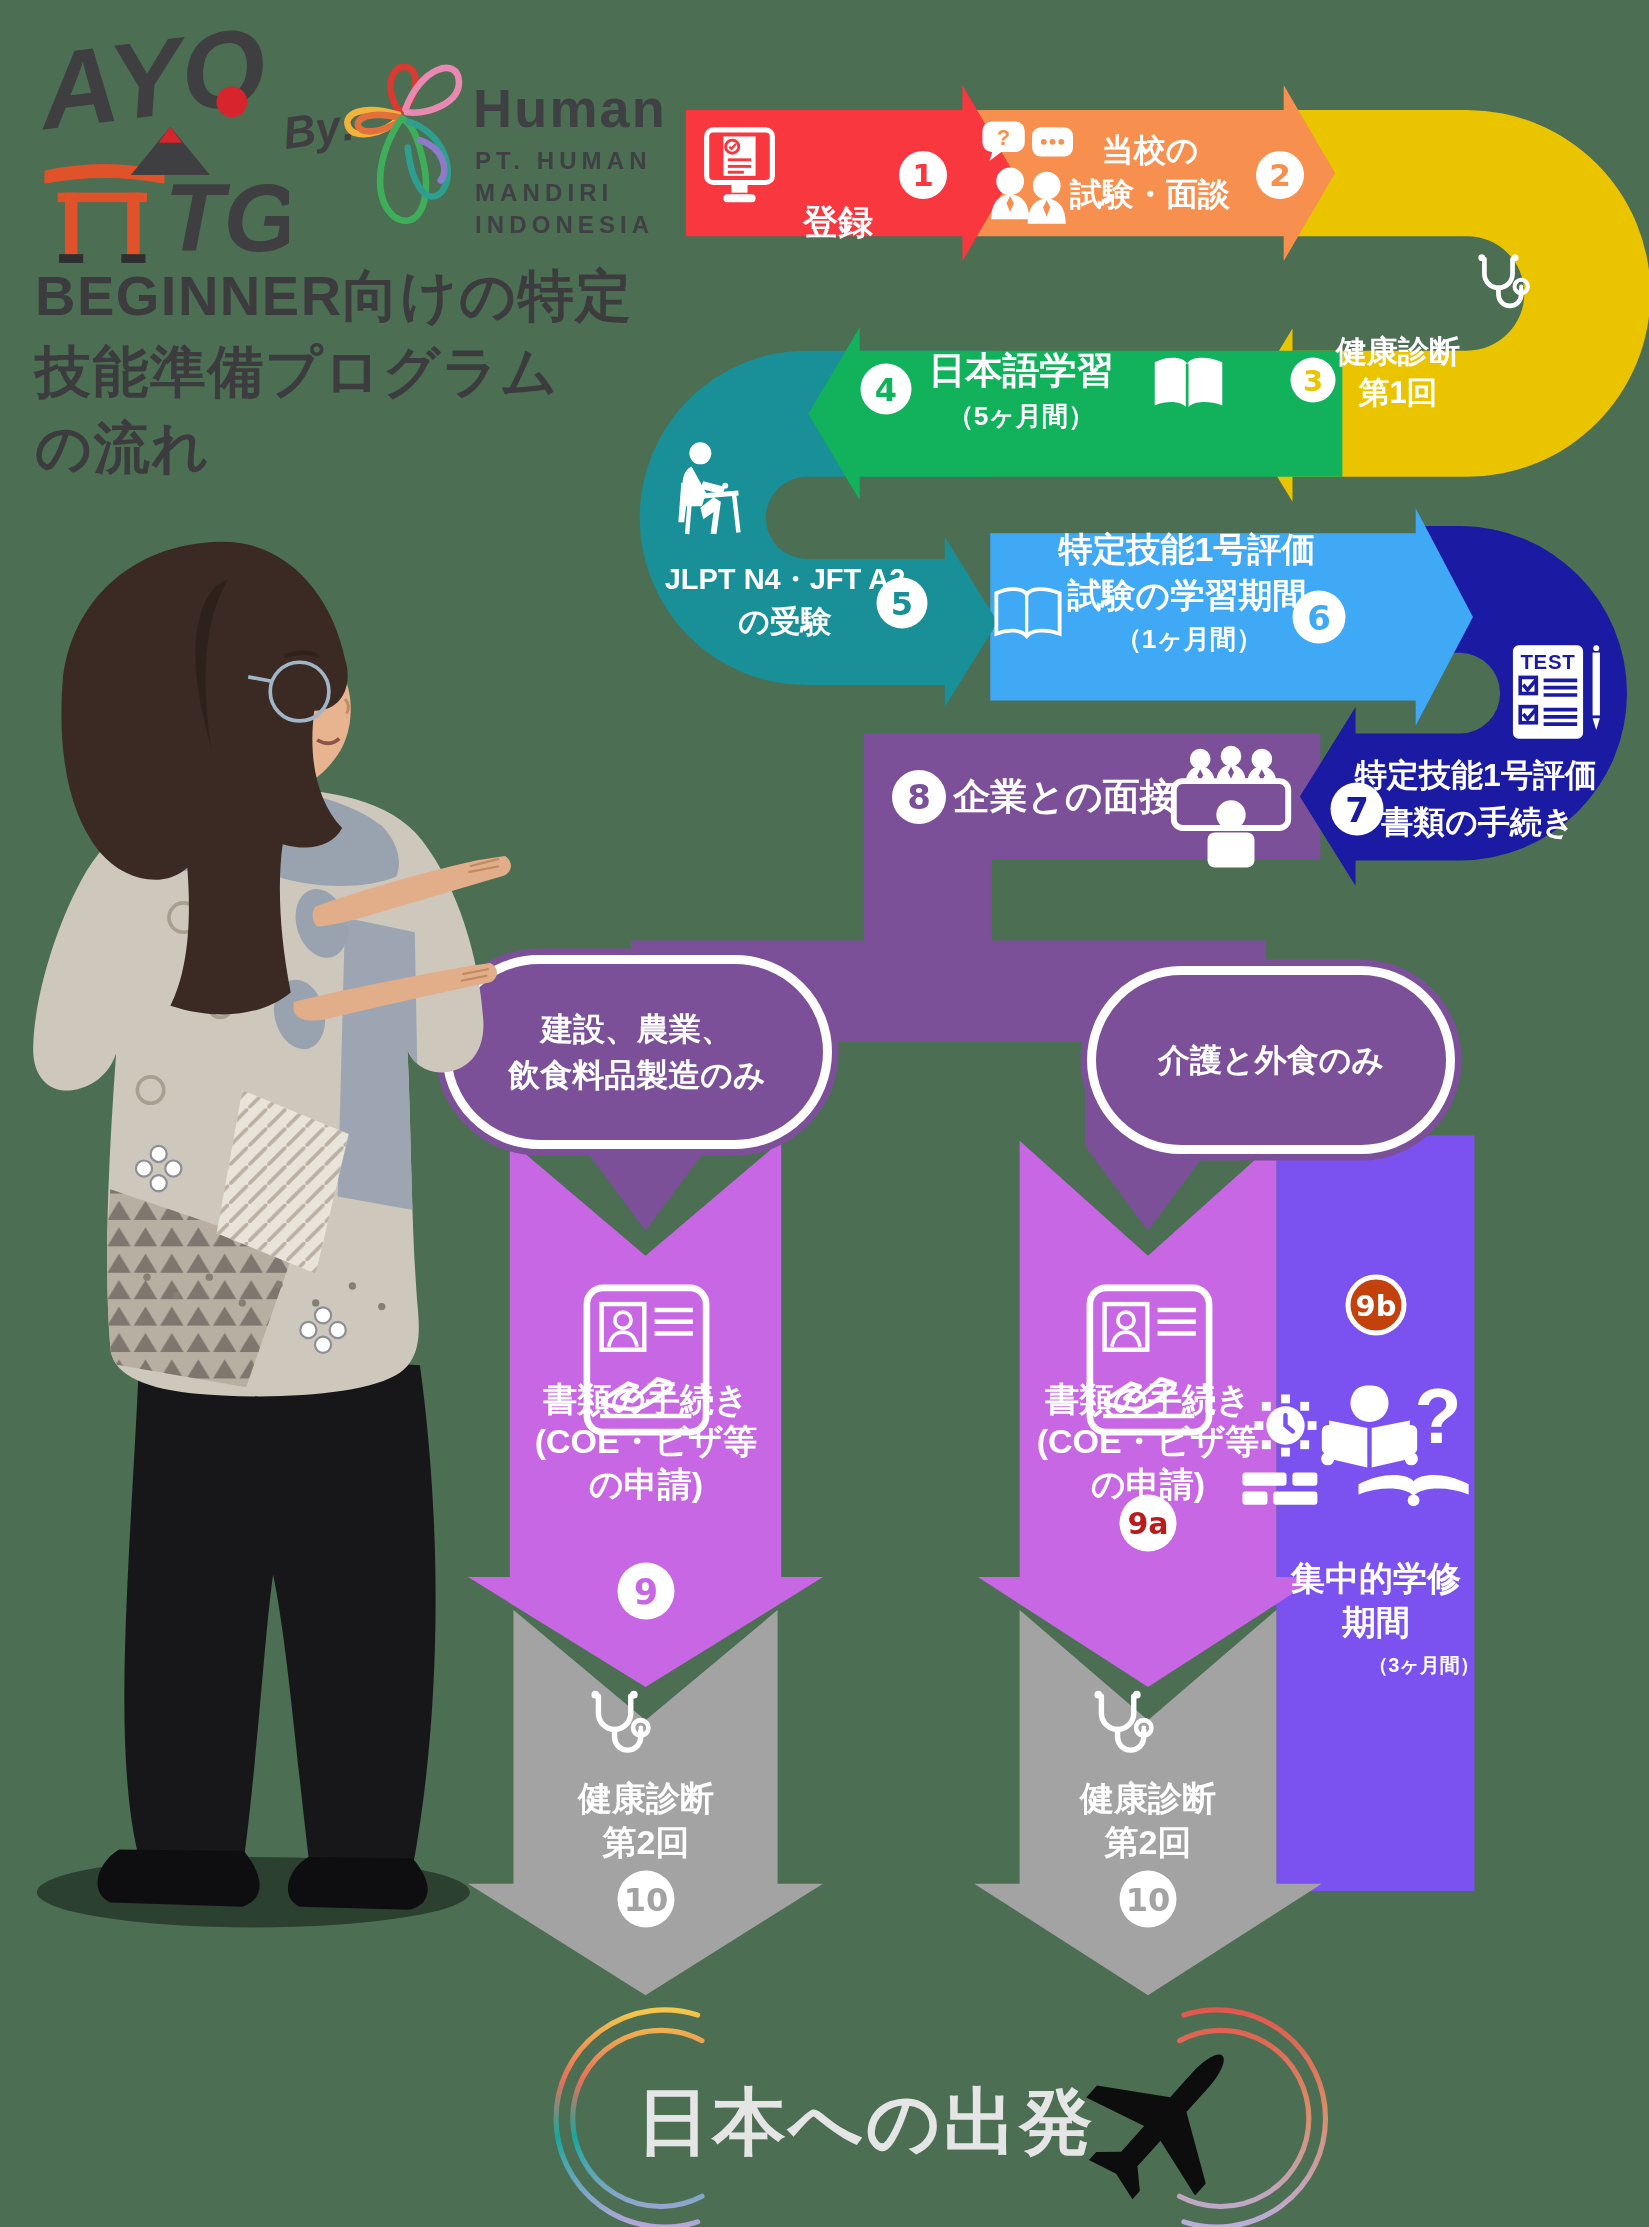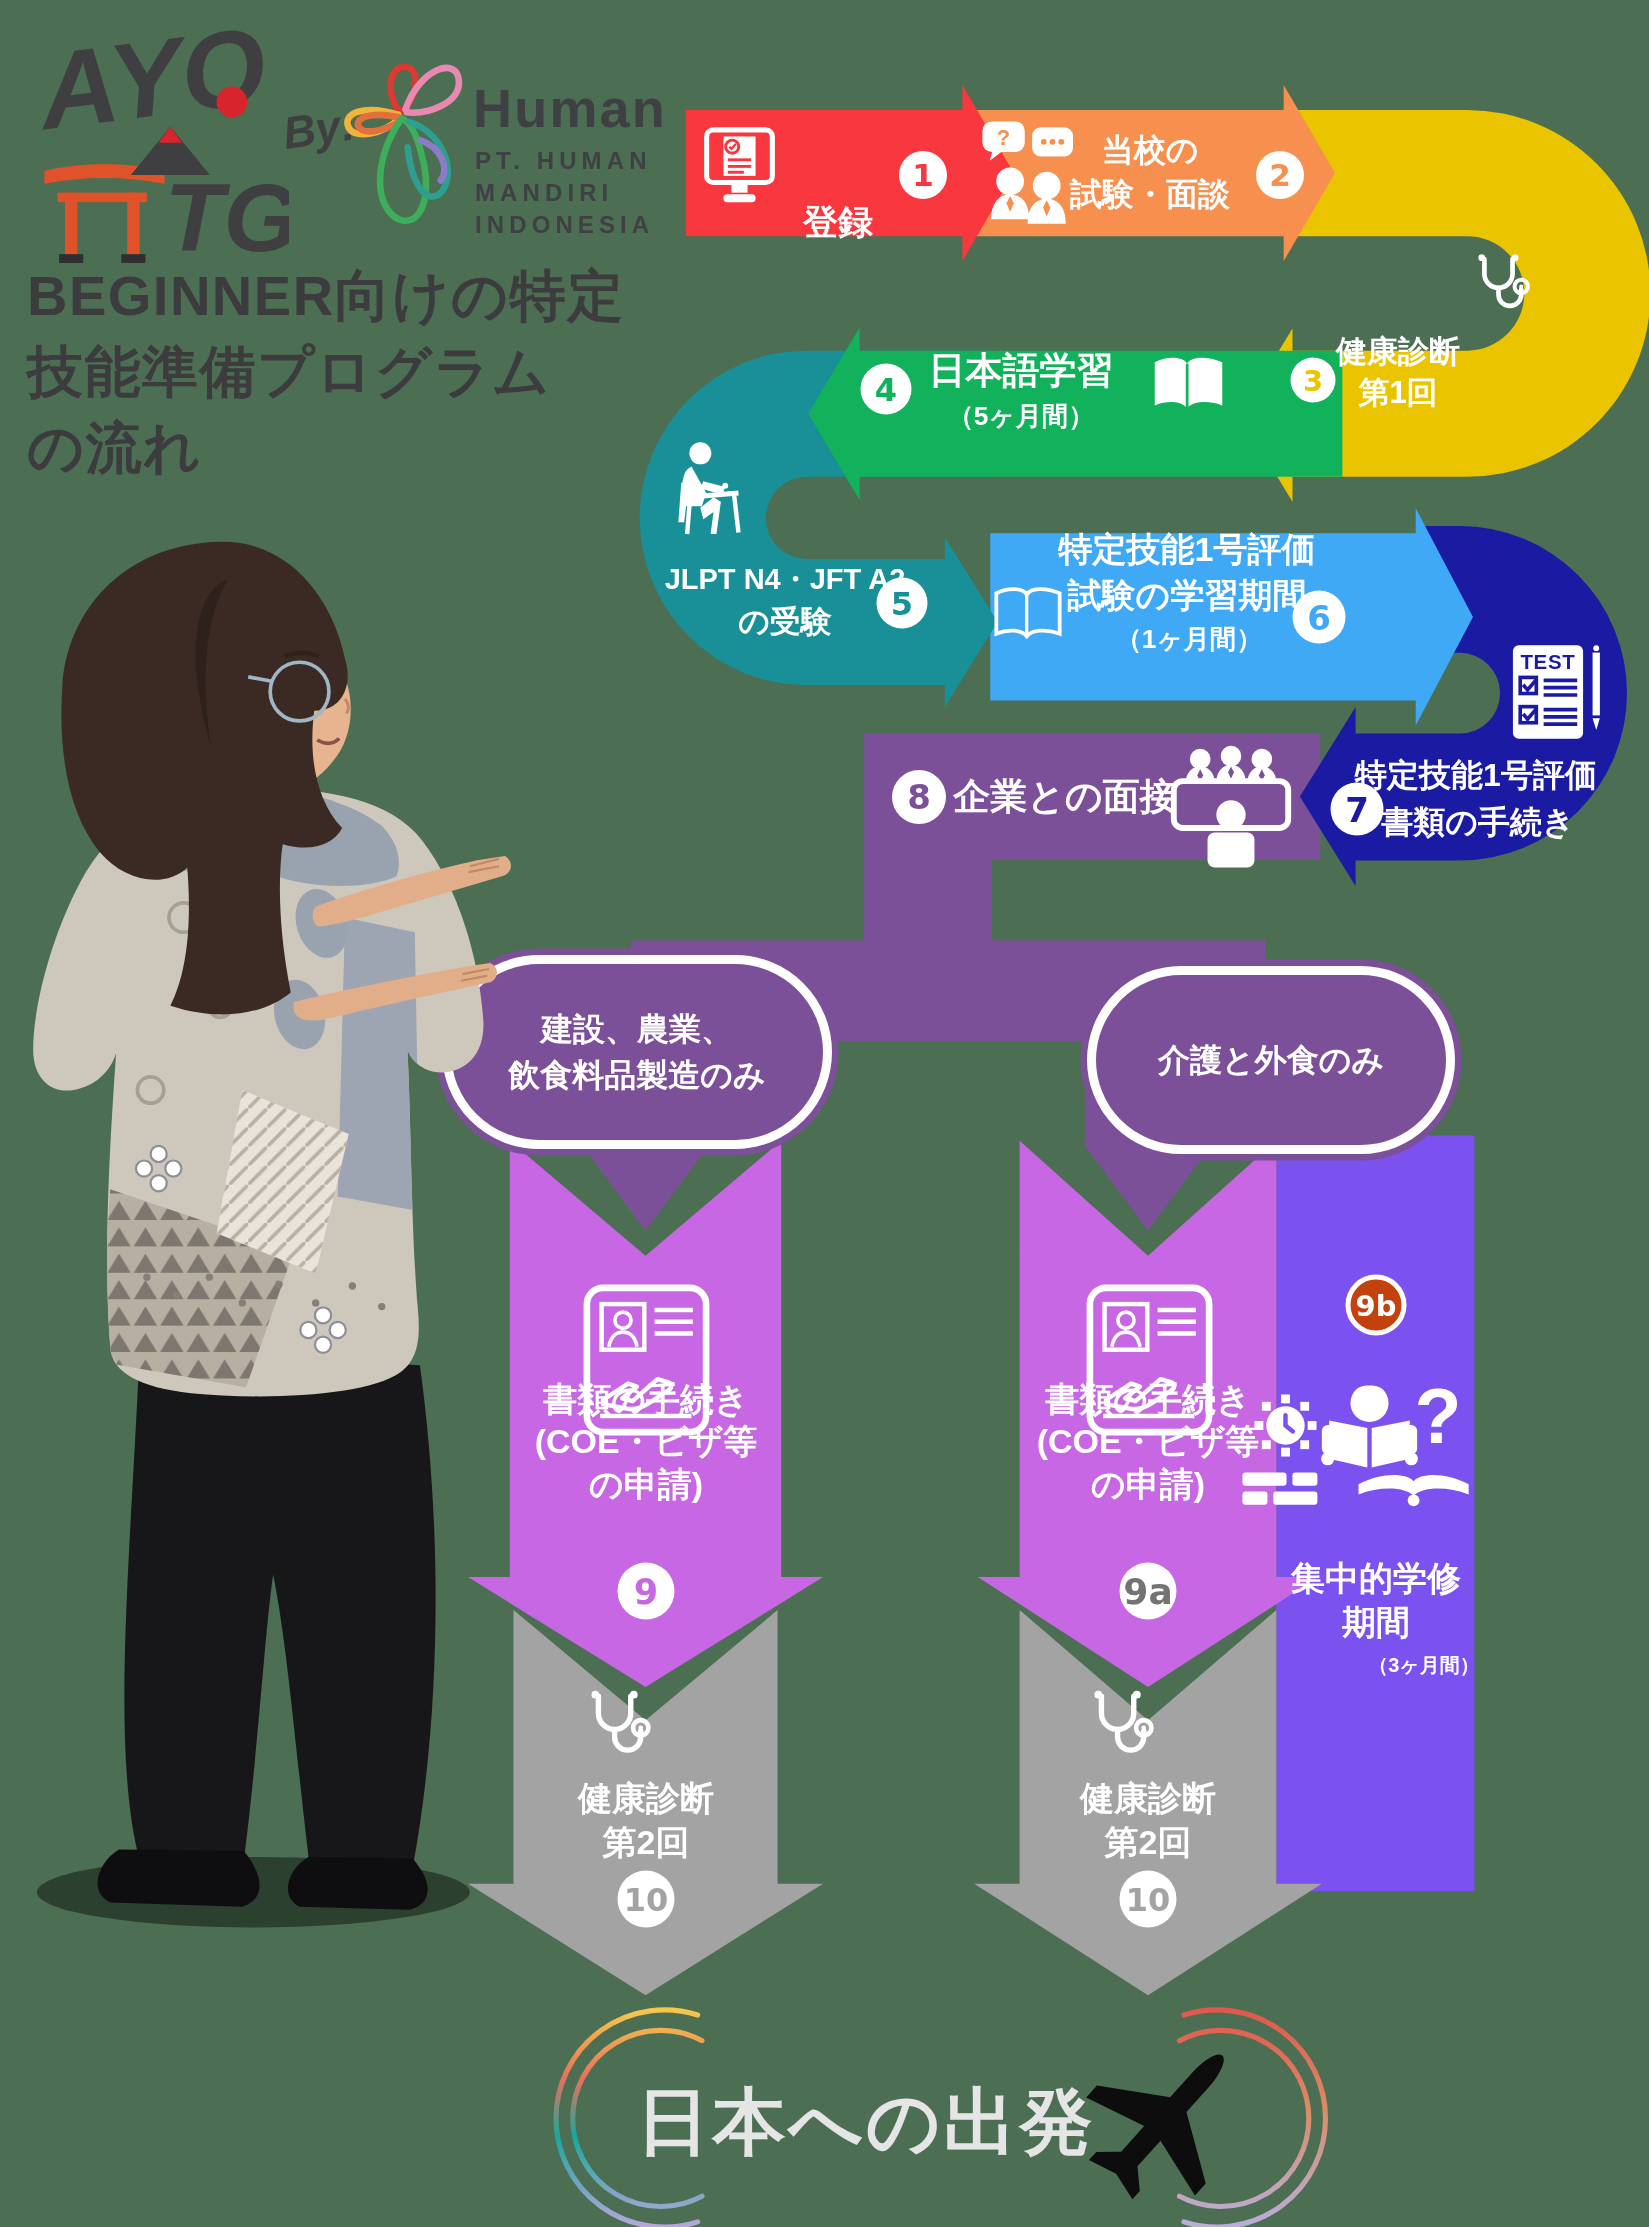--- a/index.html
+++ b/index.html
@@ -113,21 +113,21 @@
     </g>
   </svg>
 
   <div class="abs" style="left:473px;top:77px;font-size:54px;font-weight:900;color:#3F4043;letter-spacing:2.2px;">Human</div>
   <div class="abs" style="left:475px;top:145px;">
     <div class="partner-sub">PT. HUMAN</div>
     <div class="partner-sub">MANDIRI</div>
     <div class="partner-sub">INDONESIA</div>
   </div>
 
-  <div class="abs" style="left:27px;top:258px;">
+  <div class="abs" style="left:35px;top:258px;">
     <div class="title-line">BEGINNER向けの特定</div>
     <div class="title-line">技能準備プログラム</div>
     <div class="title-line">の流れ</div>
   </div>
 
   <svg class="abs" style="left:703px;top:126px;" width="73" height="91" viewBox="0 0 100 124">
     <rect x="5" y="5" width="90" height="72" rx="9" fill="none" stroke="#fff" stroke-width="7"></rect>
     <rect x="28" y="14" width="44" height="54" fill="#fff"></rect>
     <circle cx="40" cy="28" r="9" fill="none" stroke="#F8373F" stroke-width="4"></circle>
     <path d="M36,28 l3,3 l6,-7" stroke="#F8373F" stroke-width="3" fill="none"></path>
@@ -274,21 +274,21 @@
     <path d="M38,88 c2,-14 10,-20 19,-20 c9,0 17,6 19,20" fill="none" stroke="#fff" stroke-width="5"></path>
     <line x1="100" y1="38" x2="152" y2="38" stroke="#fff" stroke-width="6"></line>
     <line x1="100" y1="54" x2="152" y2="54" stroke="#fff" stroke-width="6"></line>
     <line x1="100" y1="70" x2="152" y2="70" stroke="#fff" stroke-width="6"></line>
     <path d="M30,160 l34,-22 12,4 -20,16 14,4 34,-30 14,4 c6,2 6,8 0,12 l-28,18 c-8,5 -18,8 -28,6 l-32,-6 Z" fill="none" stroke="#fff" stroke-width="6" stroke-linejoin="round"></path>
     <line x1="26" y1="182" x2="150" y2="182" stroke="#fff" stroke-width="6"></line>
   </svg>
   <div class="steptext" style="left:1148px;top:1400px;font-size:34px;">書類の手続き</div>
   <div class="steptext" style="left:1148px;top:1442px;font-size:34px;font-weight:800;">(COE・ビザ等</div>
   <div class="steptext" style="left:1148px;top:1485px;font-size:34px;">の申請)</div>
-  <div class="badge" style="left:1148px;top:1591px;width:57px;height:57px;font-size:36px;color:#737373;">9a</div>
+  <div class="badge" style="left:1148px;top:1523px;width:57px;height:57px;font-size:30px;color:#b91c1c;">9a</div>
 
   <div class="badge" style="left:1376px;top:1305px;width:51px;height:51px;font-size:29px;background:#c2410c;border:5.9px solid #fff;color:#fff;">9b</div>
   <svg class="abs" style="left:1253px;top:1393px;" width="65" height="65" viewBox="0 0 88 88">
     <g fill="#fff">
       <rect x="38" y="2" width="12" height="12"></rect>
         <rect x="38" y="74" width="12" height="12"></rect>
       <rect x="2" y="38" width="12" height="12"></rect>
         <rect x="74" y="38" width="12" height="12"></rect>
       <rect x="12" y="12" width="12" height="12"></rect>
         <rect x="64" y="12" width="12" height="12"></rect>

